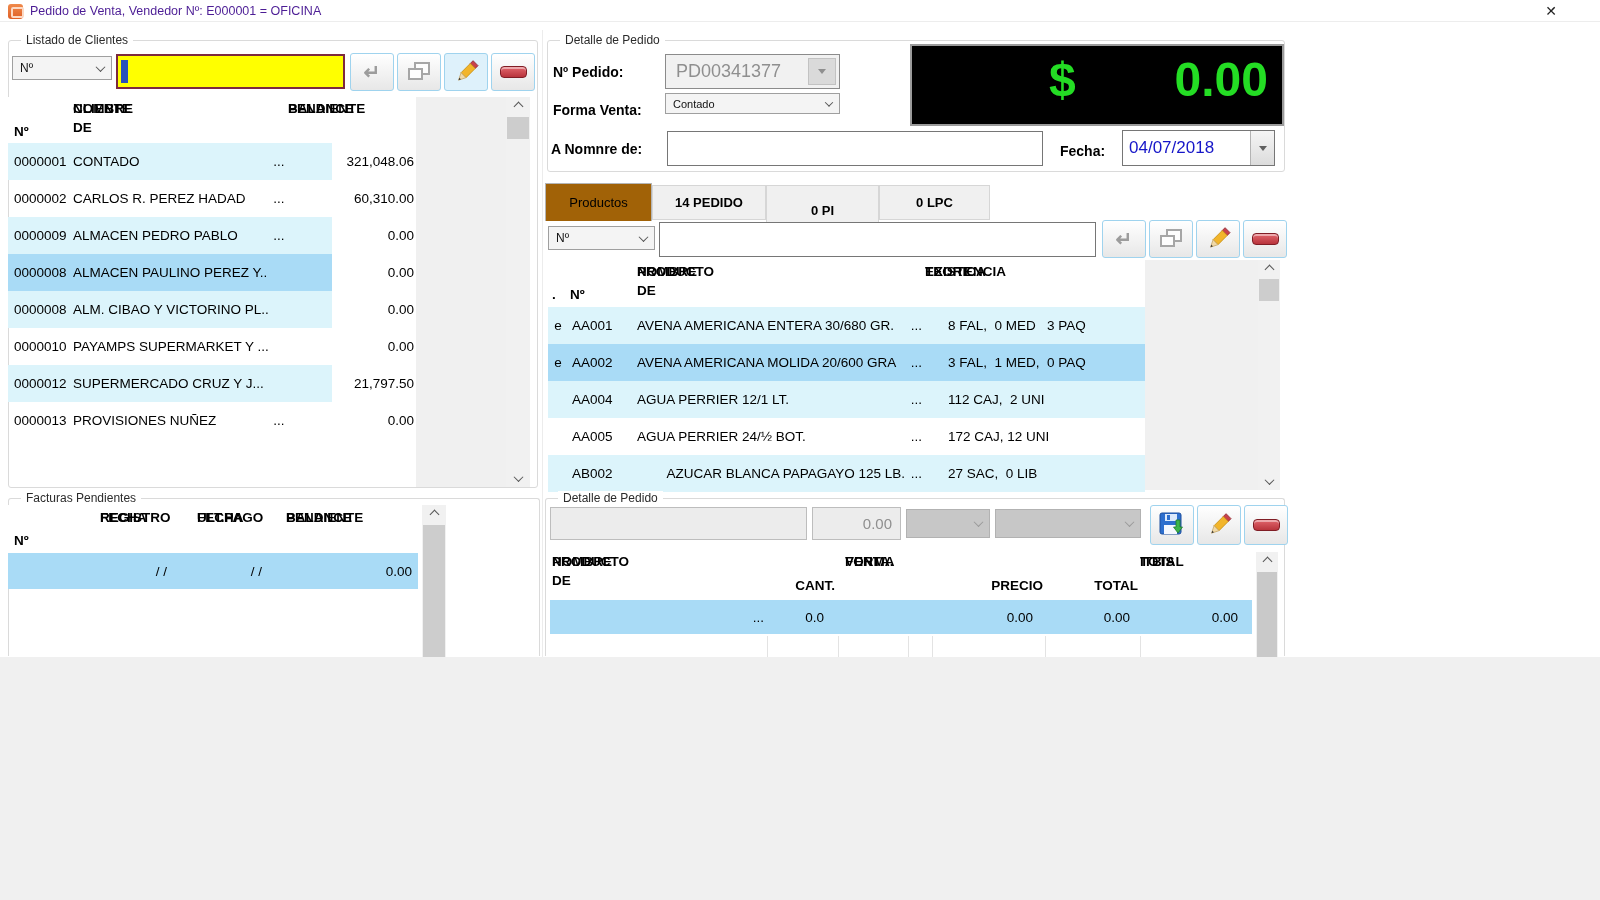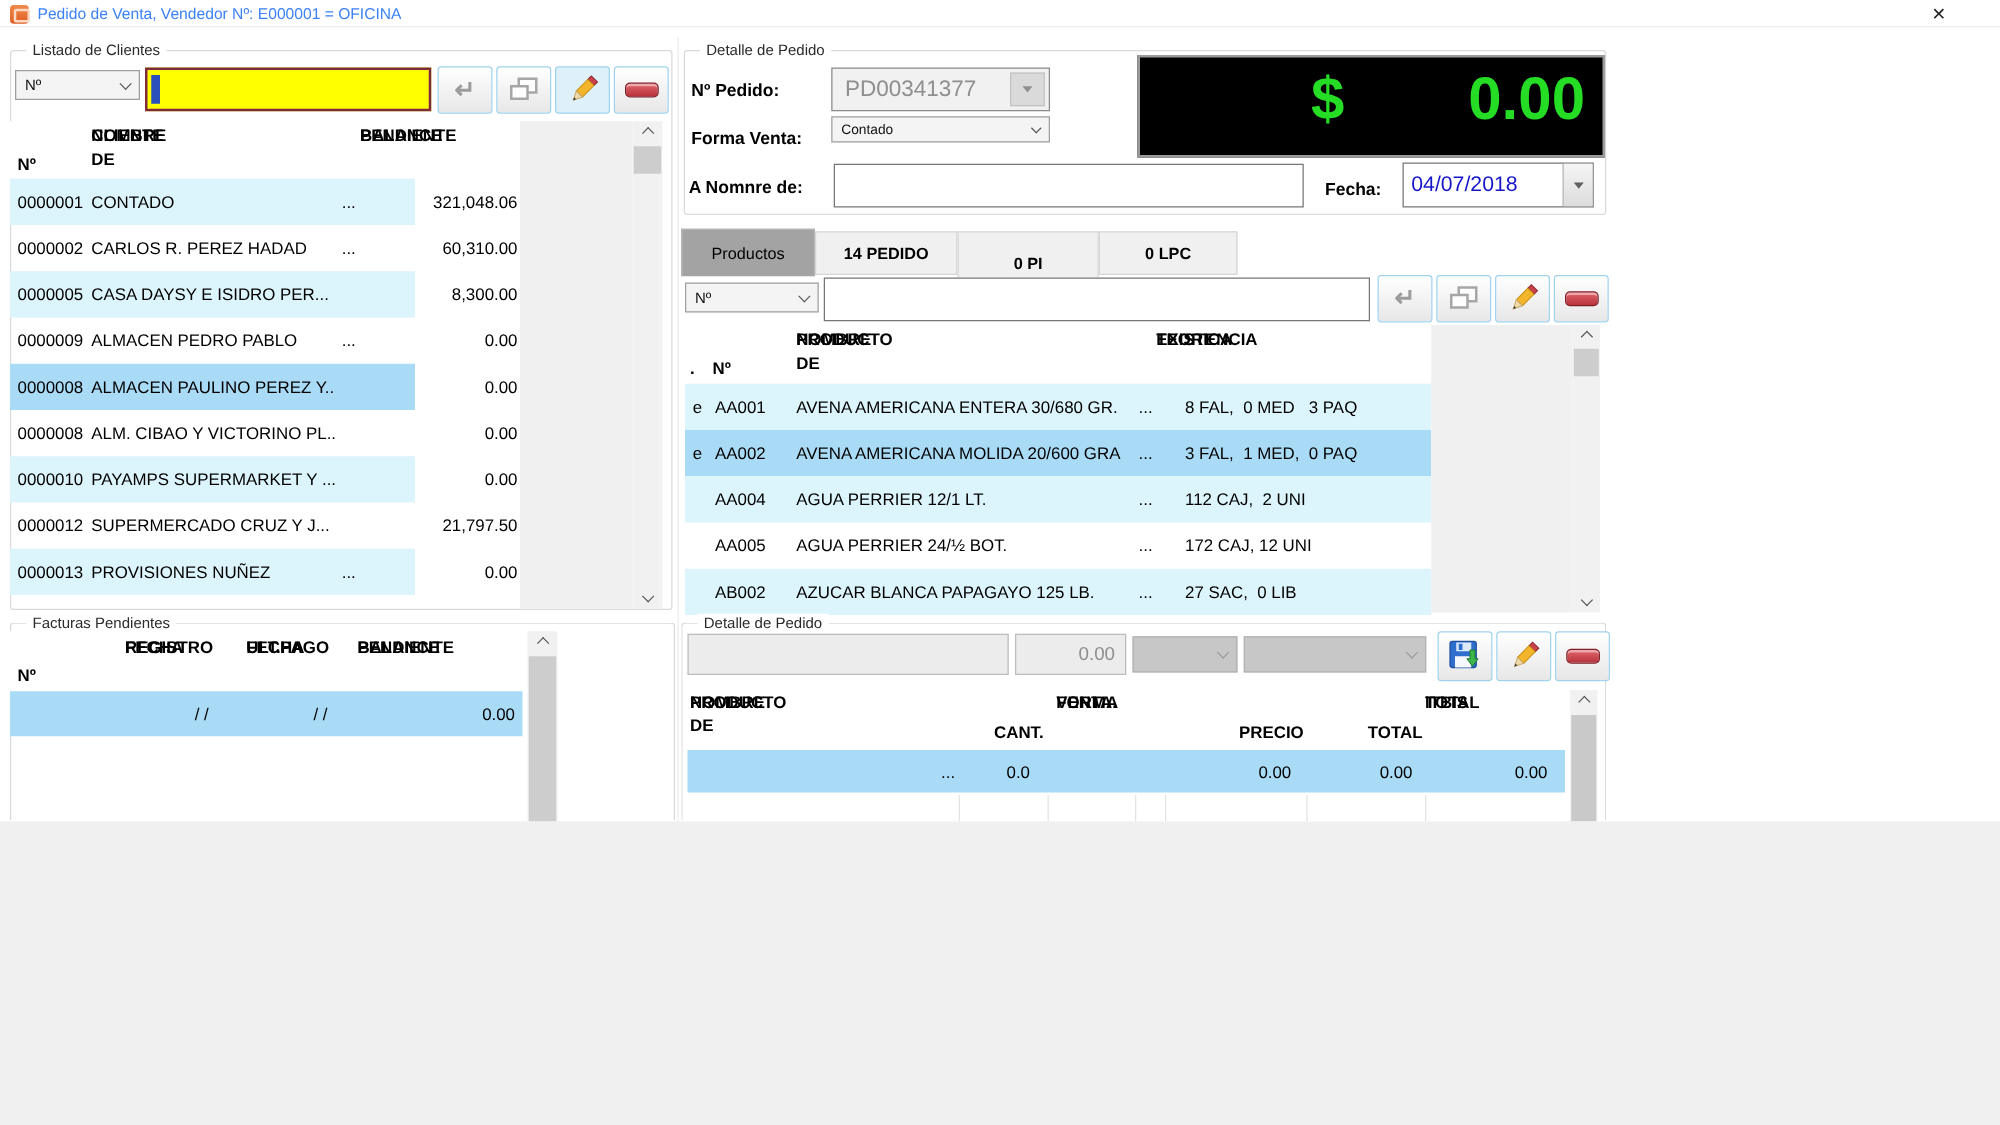--- a/index.html
+++ b/index.html
@@ -7,21 +7,21 @@
   .stage { position:relative; width:1600px; height:900px; background:#f0f0f0; overflow:hidden; }
   .app { position:absolute; left:0; top:0; width:1600px; height:657px; background:#ffffff; }
   .a { position:absolute; }
 
   
   .titlebar { position:absolute; left:0; top:0; width:1600px; height:22px; background:#fff; border-bottom:1px solid #ededed; }
   .appicon { position:absolute; left:8px; top:4px; width:15px; height:15px; border-radius:3px;
              background:linear-gradient(#f08a4b,#df5f26); }
   .appicon::after { content:""; position:absolute; left:3px; top:3px; width:9px; height:7px;
              border:2px solid #fcd9c4; border-radius:2px; }
-  .title-text { position:absolute; left:30px; top:4px; font-size:12.5px; color:#3b82f6; }
+  .title-text { position:absolute; left:30px; top:4px; font-size:12.5px; color:#4c1d95; }
   .close-x { position:absolute; right:40px; top:2px; font-size:14px; color:#222; width:18px; height:18px;
              display:flex; align-items:center; justify-content:center; cursor:pointer; }
 
   
   .groupbox { position:absolute; border:1px solid #dadada; border-radius:3px; background:transparent; }
   .grouplabel { position:absolute; top:-8px; left:12px; background:#fff; padding:0 5px; font-size:12px; color:#2b2b2b; }
 
   
   .combo { position:absolute; background:#f4f4f4; border:1px solid #9f9f9f; display:flex; align-items:center;
            padding:0 7px; font-size:12px; color:#111; cursor:pointer; }
@@ -73,21 +73,21 @@
   .sb { position:absolute; background:#f1f1f1; }
   .sb .arr { position:absolute; left:0; width:100%; height:18px; display:flex; align-items:center; justify-content:center; cursor:pointer; }
   .sb .thumb { position:absolute; left:1px; right:1px; background:#cdcdcd; cursor:pointer; }
   .filler { position:absolute; background:#f0f0f0; }
 
   
   .flabel { position:absolute; font-weight:bold; font-size:14px; color:#000; }
 
   
   .tab { position:absolute; display:flex; align-items:center; justify-content:center; font-size:13px; cursor:pointer; }
-  .tab.active { background:#a3a3a3; border:1px solid #b5b5b5; border-bottom:none; z-index:3; font-weight:normal; }
+  .tab.active { background:#a16207; border:1px solid #b5b5b5; border-bottom:none; z-index:3; font-weight:normal; }
   .tab.inactive { background:#f0f0f0; border:1px solid #d6d6d6; font-weight:bold; }
 
   
   .display { position:absolute; background:#000; border:2px solid #9b9b9b; }
   .display .cur { position:absolute; left:37%; top:6px; font-size:48px; font-weight:bold; color:var(--display-green,#24dd24); }
   .display .amt { position:absolute; right:14px; top:6px; font-size:48px; font-weight:bold; color:var(--display-green,#24dd24); }
 
   .datebox { position:absolute; background:#fff; border:1px solid #767676; display:flex; align-items:stretch; }
   .datebox .val { flex:1; display:flex; align-items:center; padding-left:6px; font-size:17px; color:var(--date-blue,#1616c8); }
   .datebox .ddbtn { width:24px; }
@@ -164,26 +164,20 @@
         <span class="cell num">321,048.06</span>
       </div>
 
       <div class="row c-row">
         <span class="cell pl">0000002</span>
         <span class="cell" style="padding-left:3px;">CARLOS R. PEREZ HADAD</span>
         <span class="cell ctr">...</span>
         <span class="cell num">60,310.00</span>
       </div>
 
-      <div class="row c-row">
-        <span class="cell pl">0000005</span>
-        <span class="cell" style="padding-left:3px;">CASA DAYSY E ISIDRO PER...</span>
-        <span class="cell ctr"></span>
-        <span class="cell num">8,300.00</span>
-      </div>
 
       <div class="row c-row">
         <span class="cell pl">0000009</span>
         <span class="cell" style="padding-left:3px;">ALMACEN PEDRO PABLO</span>
         <span class="cell ctr">...</span>
         <span class="cell num">0.00</span>
       </div>
 
       <div class="row c-row selected">
         <span class="cell pl">0000008</span>
@@ -388,21 +382,21 @@
         <span class="cell ctr"></span>
         <span class="cell" style="padding-left:4px;">AA005</span>
         <span class="cell" style="padding-left:2px;">AGUA PERRIER 24/½ BOT.</span>
         <span class="cell ctr">...</span>
         <span class="cell ws-pre" style="padding-left:20px;">172 CAJ, 12 UNI</span>
       </div>
 
       <div class="row p-row">
         <span class="cell ctr"></span>
         <span class="cell" style="padding-left:4px;">AB002</span>
-        <span class="cell" style="padding-left:2px;">AZUCAR BLANCA PAPAGAYO 125 LB.</span>
+        <span class="cell" style="padding-left:2px;text-align:right;">AZUCAR BLANCA PAPAGAYO 125 LB.</span>
         <span class="cell ctr">...</span>
         <span class="cell ws-pre" style="padding-left:20px;">27 SAC,  0 LIB</span>
       </div>
     </div>
 
   <div class="filler" style="left:1145px; top:260px; width:113px; height:230px;"></div>
   <div class="sb" style="left:1258px; top:260px; width:22px; height:230px;">
     <span class="arr" style="top:0;">
         <span class="chev up"></span>
       </span>

